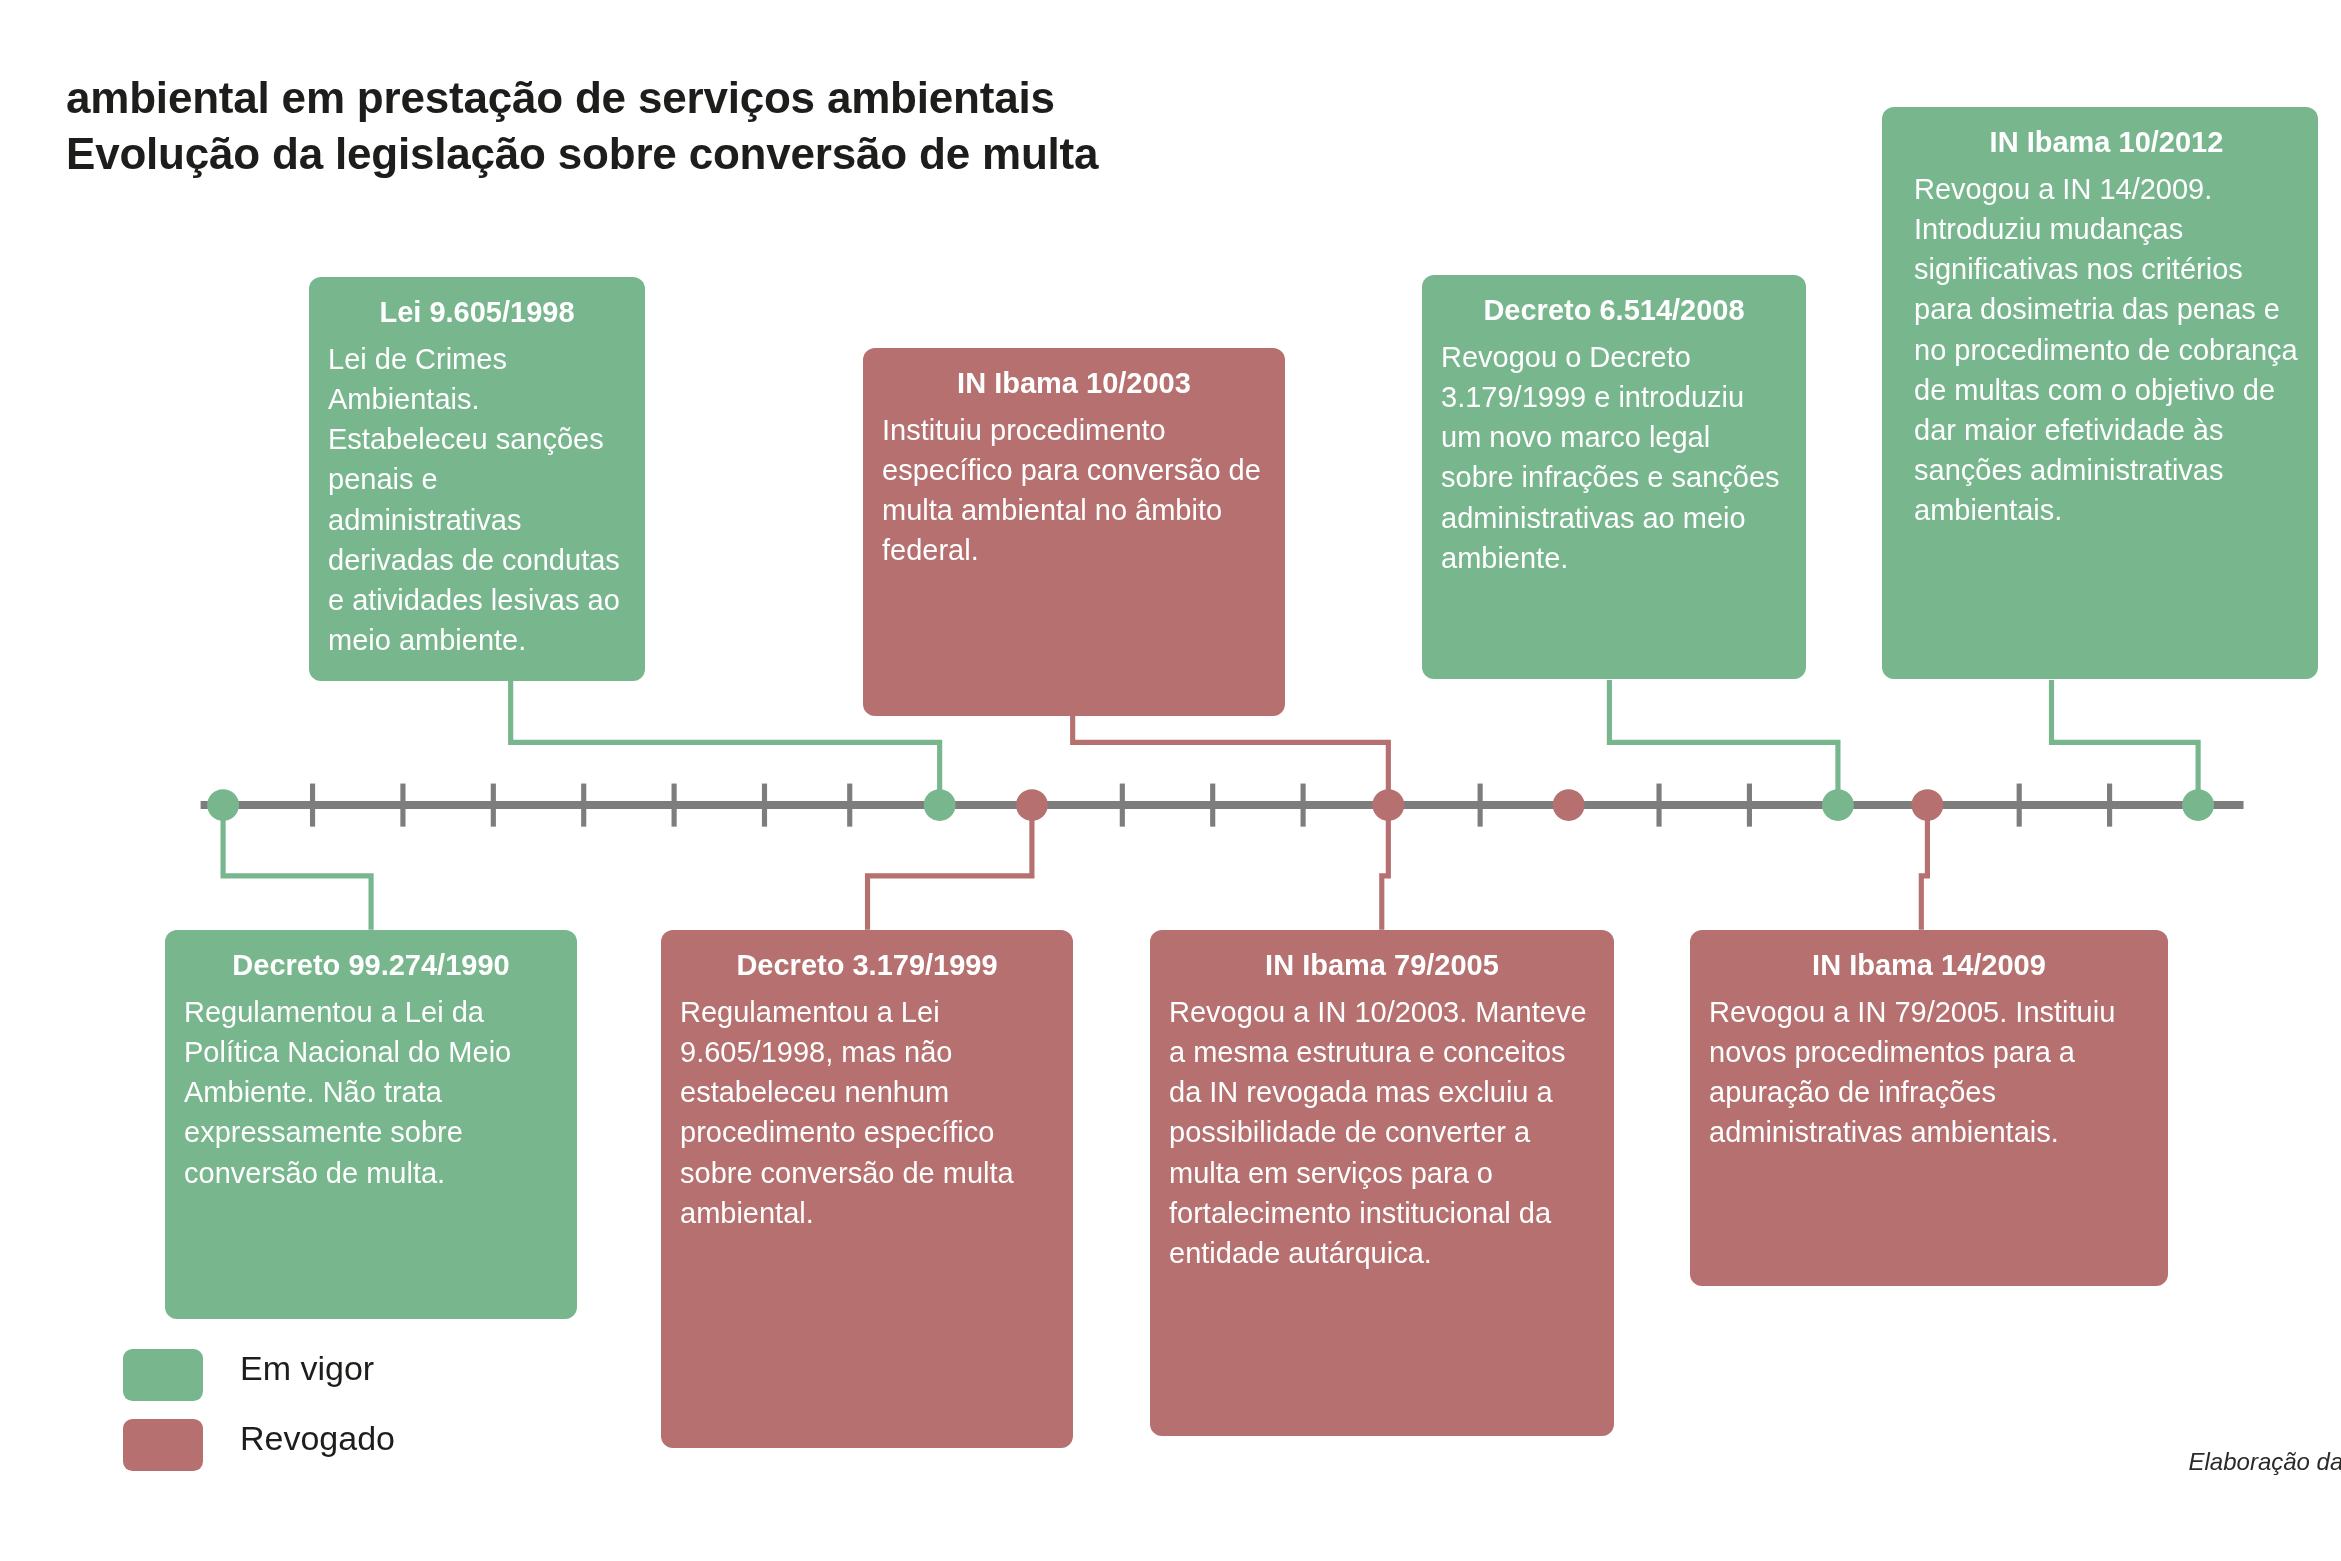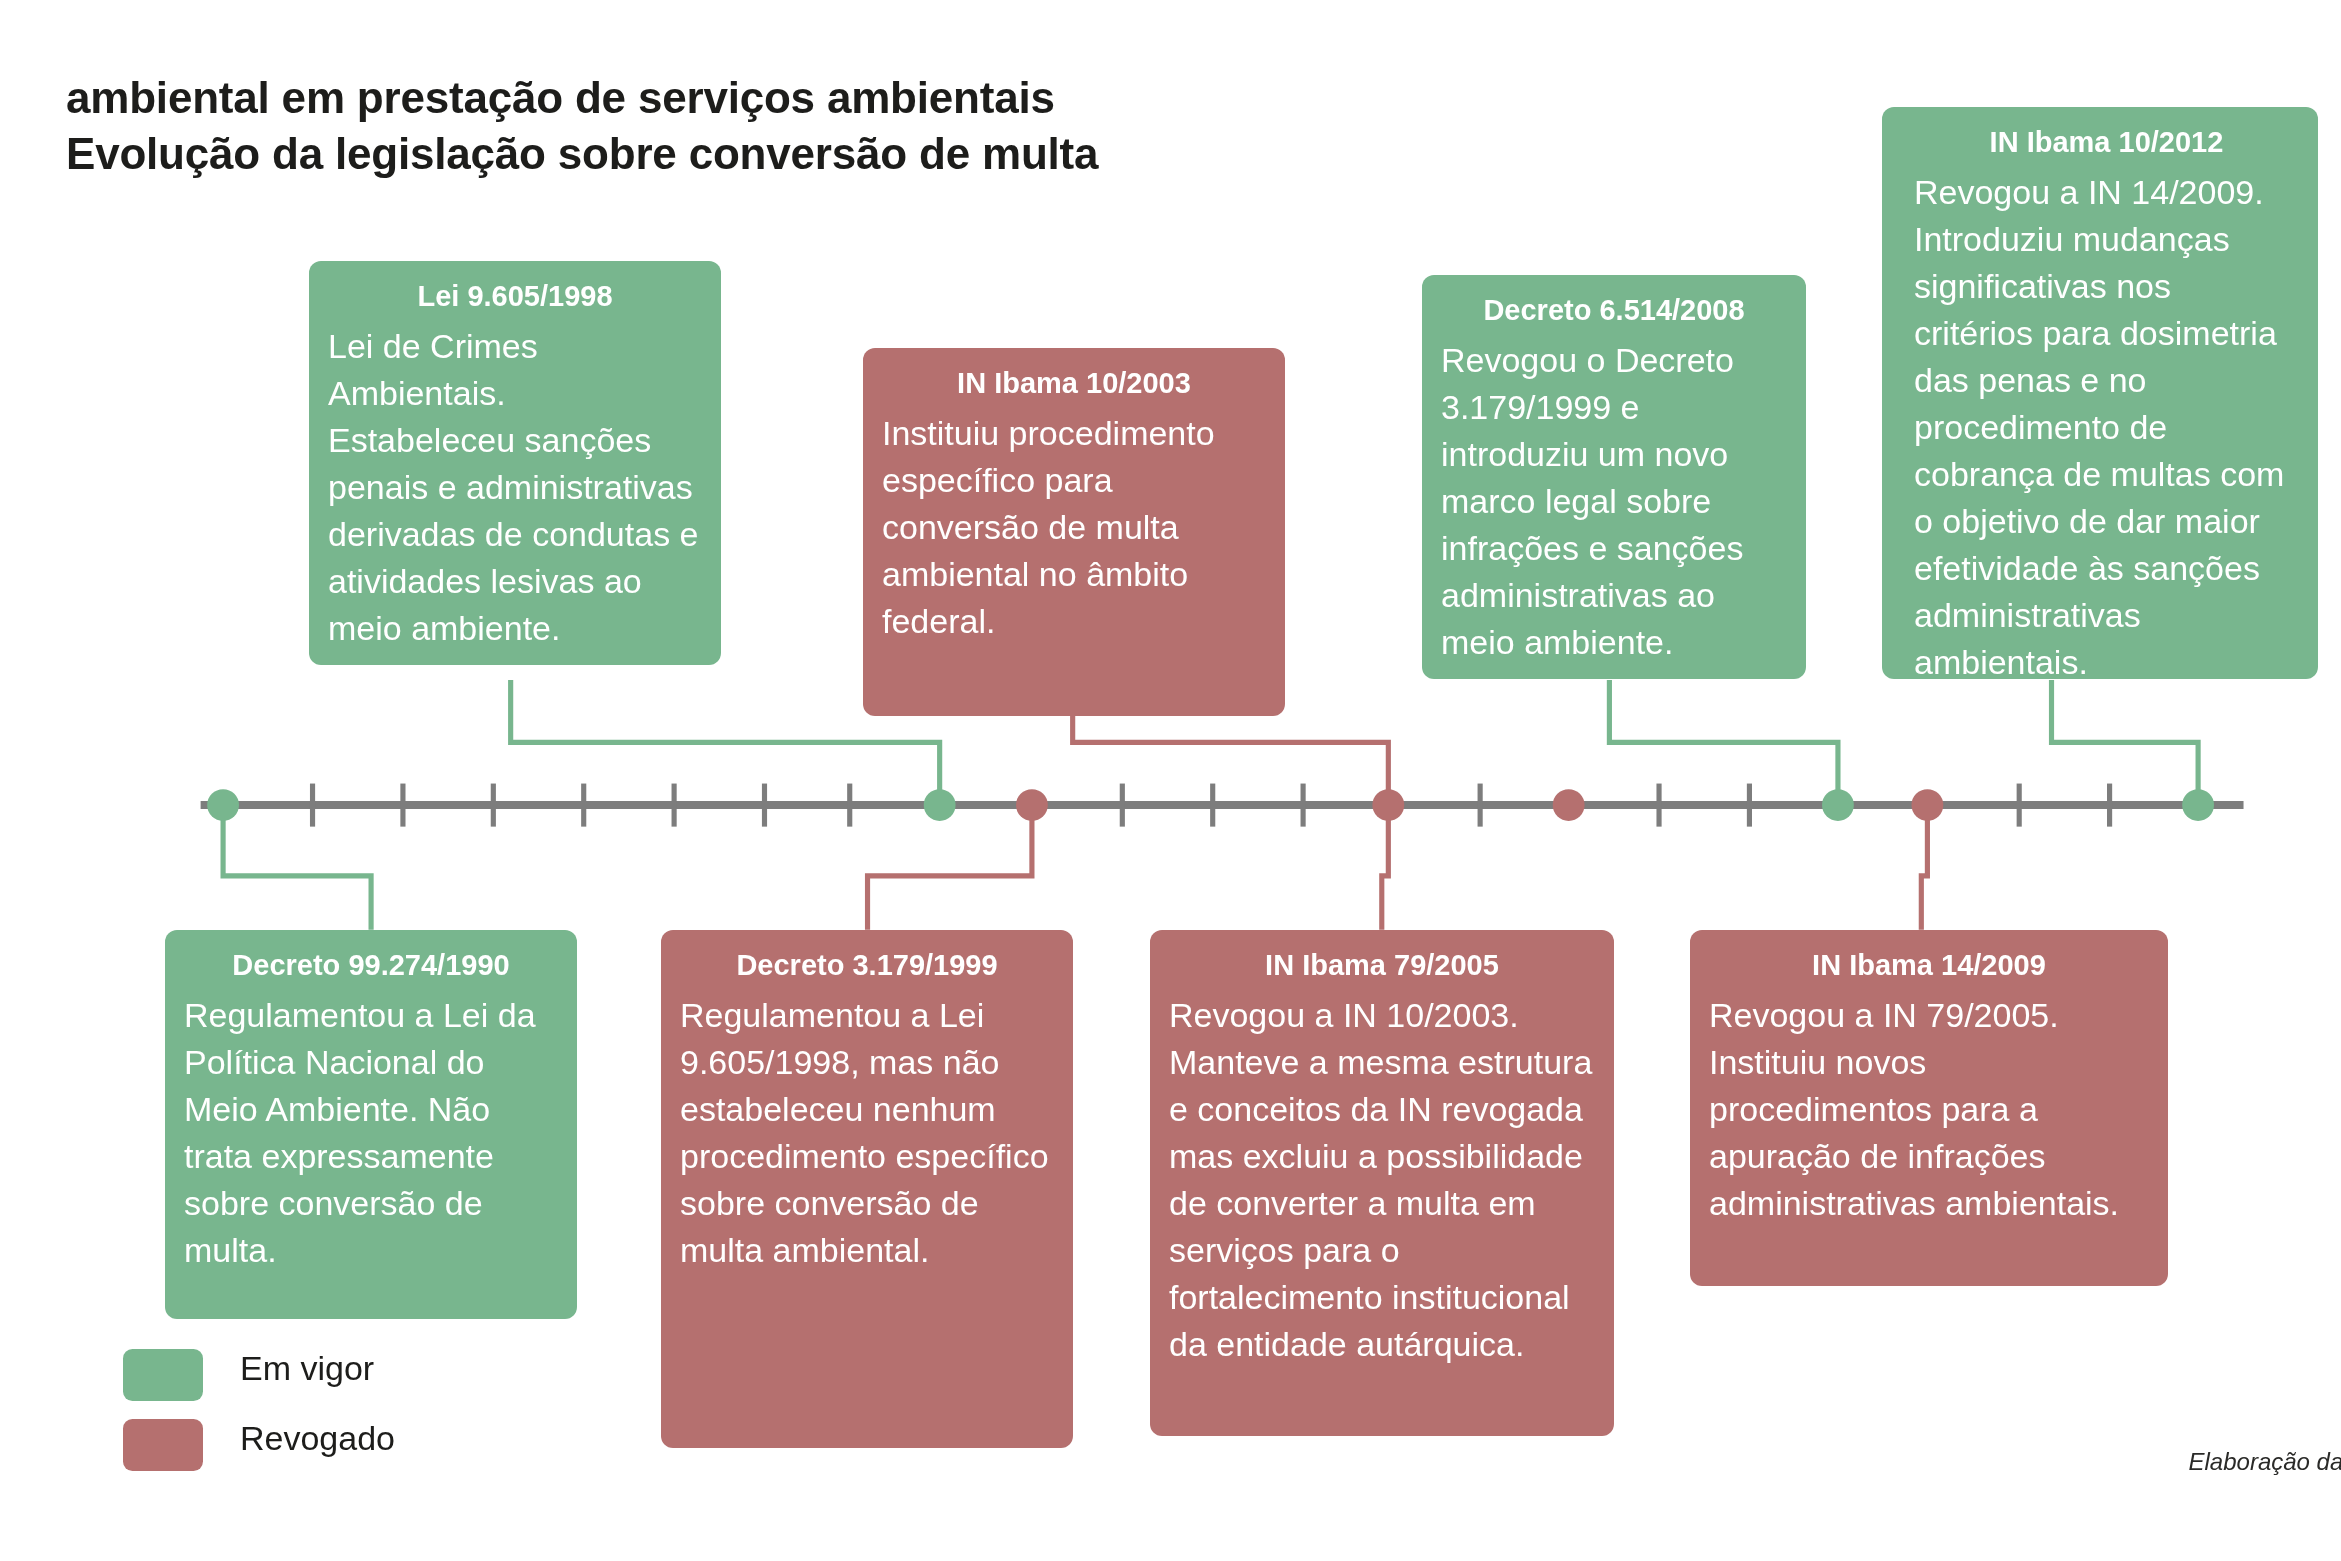--- a/index.html
+++ b/index.html
@@ -23,21 +23,21 @@
     position:absolute;border-radius:12px;box-sizing:border-box;
     padding:16px 19px 19px 19px;color:#ffffff;
   }
   .card.green{background:#78b68e;}
   .card.red{background:#b5706f;}
   .card .c-title{
     font-size:29px;font-weight:700;text-align:center;line-height:1.15;
     margin:2.8px 0 10.3px 0;letter-spacing:0px;
   }
   .card .c-body{
-    font-size:34px;font-weight:400;line-height:1.38;letter-spacing:0px;
+    font-size:29px;font-weight:400;line-height:1.38;letter-spacing:0px;
   }
 
   
   #vec{position:absolute;left:0;top:0;width:2498px;height:1561px;pointer-events:none;}
 
   
   #legend{position:absolute;left:123px;top:1349px;}
   .lg-row{display:flex;align-items:flex-start;height:70px;}
   .lg-sw{width:80px;height:52px;border-radius:9.4px;}
   .lg-sw.green{background:#78b68e;}
@@ -101,21 +101,21 @@
       <circle cx="2006" cy="1719" r="34" fill="#78b68e"></circle>
       <circle cx="2203" cy="1719" r="34" fill="#b5706f"></circle>
       <circle cx="2964" cy="1719" r="34" fill="#b5706f"></circle>
       <circle cx="3349" cy="1719" r="34" fill="#b5706f"></circle>
       <circle cx="3924" cy="1719" r="34" fill="#78b68e"></circle>
       <circle cx="4115" cy="1719" r="34" fill="#b5706f"></circle>
       <circle cx="4693" cy="1719" r="34" fill="#78b68e"></circle>
     </g>
   </svg>
 
-  <div class="card green" style="left:309px;top:261px;width:412px;height:404px;">
+  <div class="card green" style="left:309px;top:277px;width:336px;height:404px;">
     <div class="c-title">Lei 9.605/1998</div>
     <div class="c-body">Lei de Crimes Ambientais. Estabeleceu sanções penais e administrativas derivadas de condutas e atividades lesivas ao meio ambiente.</div>
   </div>
 
   <div class="card red" style="left:863px;top:348px;width:422px;height:368px;">
     <div class="c-title">IN Ibama 10/2003</div>
     <div class="c-body">Instituiu procedimento específico para conversão de multa ambiental no âmbito federal.</div>
   </div>
 
   <div class="card green" style="left:1422px;top:275px;width:384px;height:404px;">

